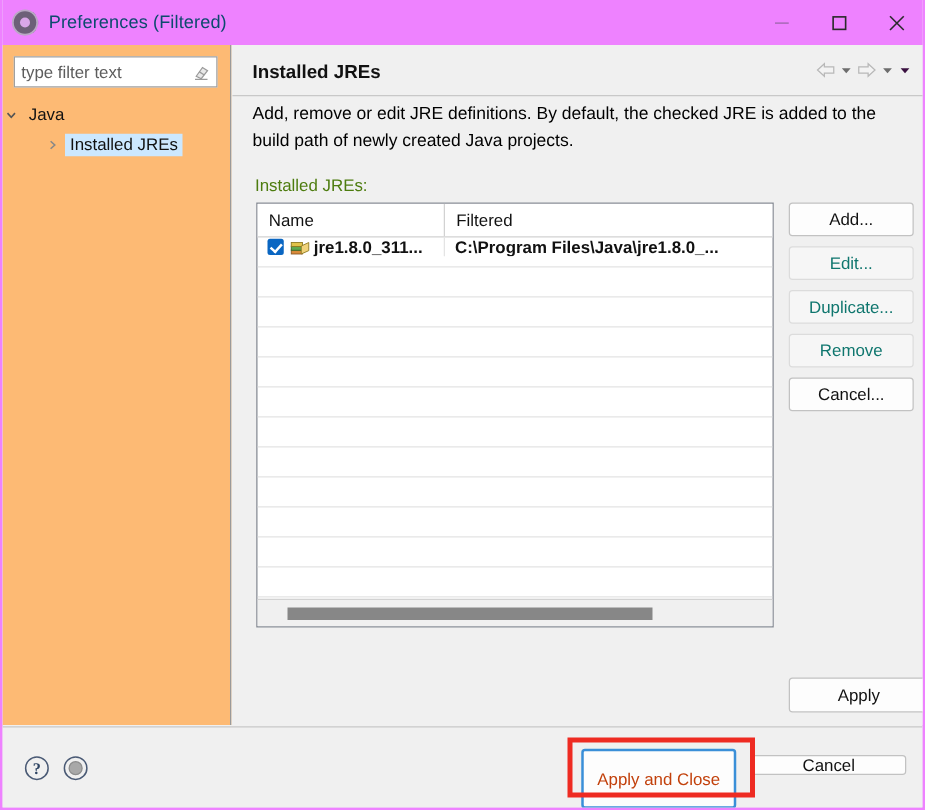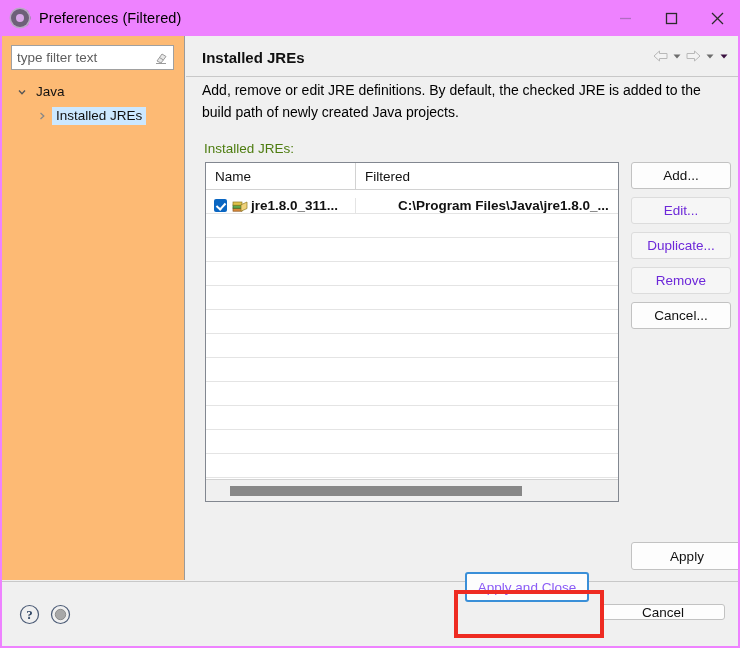--- a/index.html
+++ b/index.html
@@ -46,21 +46,21 @@
   .title-icon .tooth {
     position: absolute; background: #6d6078;
     width: 3px; height: 20px; left: 8.5px; top: 0px;
   }
   .title-icon .tooth.t2 { transform: rotate(45deg); }
   .title-icon .tooth.t3 { transform: rotate(90deg); }
   .title-icon .tooth.t4 { transform: rotate(135deg); }
   .title-text {
     margin-left: 9px;
     font-size: 14.5px;
-    color: #000000;
+    color: #0c4a6e;
     letter-spacing: .1px;
     white-space: nowrap;
   }
   .win-controls {
     position: absolute; right: 0; top: 0;
     height: 36px; display: flex; align-items: stretch;
   }
   .win-btn {
     width: 46px; height: 36px;
     display: flex; align-items: center; justify-content: center;
@@ -94,21 +94,21 @@
   .eraser-icon {
     position: absolute; right: 5px; top: 5px;
     width: 14px; height: 14px;
   }
 
   .tree { position: absolute; left: 0; top: 44px; width: 183px; }
   .tree-row {
     height: 24px; display: flex; align-items: center;
     font-size: 13.5px; color: #111111;
   }
-  .tree-row.lvl1 { padding-left: 13px; }
+  .tree-row.lvl1 { }
   .tree-row.lvl2 { padding-left: 33px; }
   .twisty {
     width: 14px; height: 14px; flex: none;
     display: flex; align-items: center; justify-content: center;
     margin-right: 3px;
   }
   .tree-label { padding: 1px 4px 2px 4px; white-space: nowrap; }
   .tree-label.selected { background: #cce8ff; }
 
   
@@ -154,23 +154,22 @@
     background: #ffffff;
   }
   .th {
     font-size: 13.5px; color: #111111;
     display: flex; align-items: center;
     padding-left: 9px;
   }
   .th.name { width: 150px; border-right: 1px solid #d2d2d2; }
   .th.loc { flex: 1; }
   .trow {
-    height: 24px; display: flex; align-items: flex-end;
+    height: 24px; display: flex; align-items: flex-start;
     border-bottom: 1px solid #e4e4e4;
-    gap: 34px;
   }
   .td {
     display: flex; align-items: center;
     font-size: 13.5px; color: #111111;
     padding-left: 8px; overflow: hidden; white-space: nowrap;
   }
   .td.name { width: 150px; border-right: 1px solid #e4e4e4; font-weight: bold; }
   .td.loc { flex: 1; font-weight: bold; }
   .cbx {
     width: 13px; height: 13px; flex: none;
@@ -201,21 +200,21 @@
   .btn {
     font-family: "Liberation Sans", sans-serif;
     font-size: 13.5px;
     background: #fdfdfd;
     border: 1px solid #c2c2c2;
     border-radius: 3px;
     color: #111111;
     display: flex; align-items: center; justify-content: center;
     cursor: default;
   }
-  .btn.disabled { color: #6d28d9; background: #f6f6f6; border-color: #dcdcdc; }
+  .btn.disabled { color: #0f766e; background: #f6f6f6; border-color: #dcdcdc; }
   .side-btns {
     position: absolute; left: 445px; top: 126px;
     width: 100px;
   }
   .side-btns .btn { width: 100px; height: 27px; margin-bottom: 8px; }
 
   .apply-btn {
     position: absolute; left: 445px; top: 482px;
     width: 112px; height: 28px; margin-top: 24px;
   }
@@ -229,25 +228,25 @@
   }
   .help-icon {
     position: absolute; left: 17px; top: 22px;
     width: 21px; height: 21px;
   }
   .record-icon {
     position: absolute; left: 48px; top: 22px;
     width: 21px; height: 21px;
   }
   .apply-close-btn {
-    position: absolute; left: 463px; top: 572px;
-    width: 124px; height: 30px;
+    position: absolute; left: 463px; top: 599px;
+    width: 124px; height: 48px;
     border: 2px solid #3a8fd8;
     background: #fdfdfd; border-radius: 3px;
-    font-size: 13.5px; color: #8b5cf6;
+    font-size: 13.5px; color: #c2410c;
     display: flex; align-items: center; justify-content: center;
   }
   .cancel-btn {
     position: absolute; left: 599px; top: 604px;
     width: 124px; height: 16px;
   }
   .red-highlight {
     position: absolute; left: 452px; top: 590px;
     width: 150px; height: 48px;
     border: 4px solid #ee2b22;

